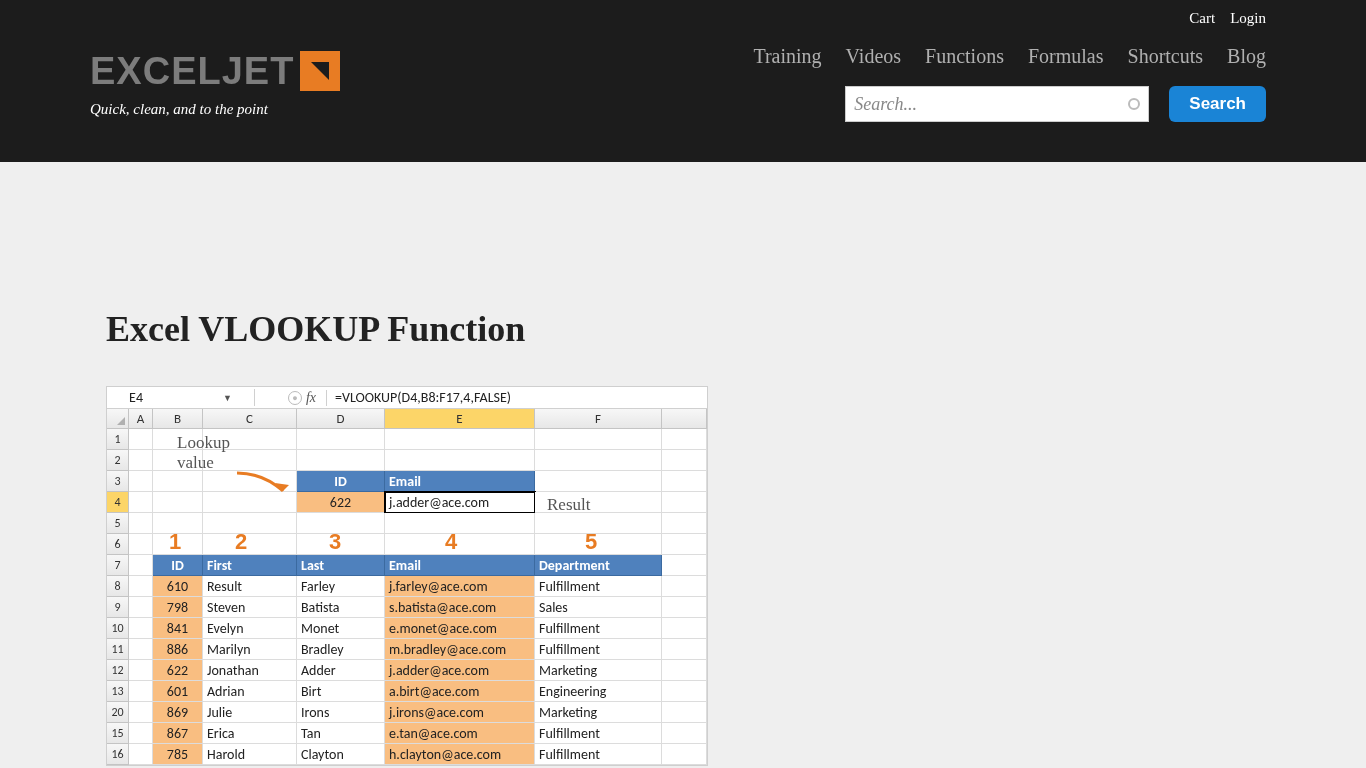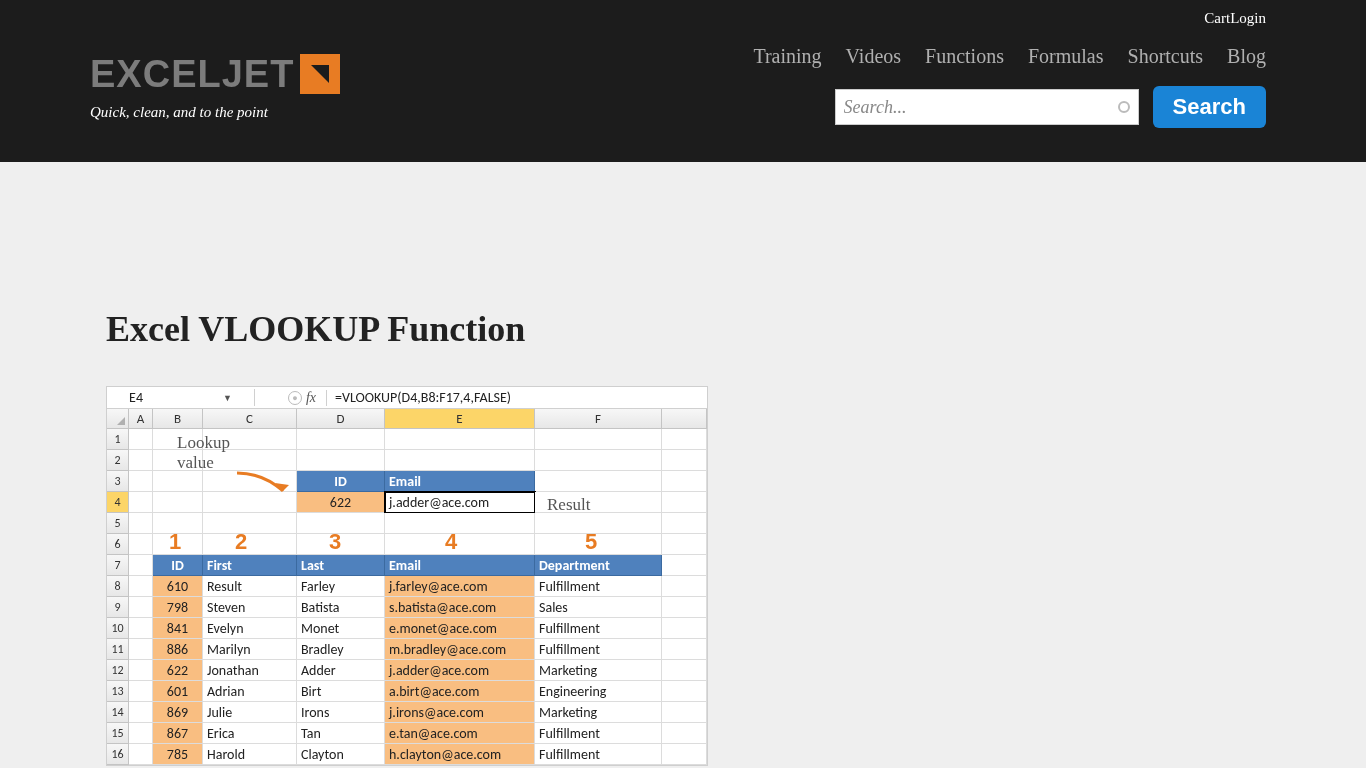--- a/index.html
+++ b/index.html
@@ -13,21 +13,21 @@
   }
   .header {
     background: #1c1c1c;
     height: 162px;
     width: 100%;
   }
   .topbar {
     display: flex;
     justify-content: flex-end;
     padding: 10px 100px 0 0;
-    gap: 0;
+    gap: 15px;
     font-family: Georgia, serif;
     font-size: 15px;
   }
   .topbar a { color: #fff; text-decoration: none; cursor: pointer; }
   .hrow {
     display: flex;
     align-items: center;
     justify-content: space-between;
     padding: 18px 100px 0 90px;
   }
@@ -56,21 +56,21 @@
   }
   .right-col { text-align: right; }
   .nav {
     display: flex; gap: 24px;
     font-family: Georgia, serif;
     font-size: 20px;
     margin-bottom: 18px;
     justify-content: flex-end;
   }
   .nav a { color: #b0b0b0; text-decoration: none; cursor: pointer; }
-  .search-row { display: flex; gap: 14px; justify-content: flex-end; align-items: center; }
+  .search-row { display: flex; gap: 20px; justify-content: flex-end; align-items: center; }
   .search-box {
     width: 304px; height: 36px;
     background: #fff;
     border: 1px solid #ccc;
     display: flex; align-items: center;
     padding: 0 8px;
     font-family: Georgia, serif;
     font-style: italic;
     font-size: 18px;
   }
@@ -81,21 +81,21 @@
   }
   .search-box input::placeholder { color: #888; }
   .search-clear {
     width: 12px; height: 12px; border: 2px solid #bbb; border-radius: 50%;
   }
   .search-btn {
     background: #1a84d6;
     color: #fff;
     font-family: Arial, Helvetica, sans-serif;
     font-weight: 700;
-    font-size: 22px;
+    font-size: 17px;
     border: none;
     border-radius: 6px;
     padding: 8px 20px;
     cursor: pointer;
   }
 
   .content {
     padding: 0 106px;
   }
   .page-title {
@@ -408,21 +408,21 @@
           <div class="rh">13</div>
           <div class="cell plain col-A"></div>
         <div class="cell idcell col-B">601</div>
         <div class="cell plain col-C">Adrian</div>
         <div class="cell plain col-D">Birt</div>
         <div class="cell emcell col-E">a.birt@ace.com</div>
         <div class="cell plain col-F">Engineering</div>
         <div class="cell plain col-G"></div>
         </div>
       <div class="row">
-          <div class="rh">14</div>
+          <div class="rh">20</div>
           <div class="cell plain col-A"></div>
         <div class="cell idcell col-B">869</div>
         <div class="cell plain col-C">Julie</div>
         <div class="cell plain col-D">Irons</div>
         <div class="cell emcell col-E">j.irons@ace.com</div>
         <div class="cell plain col-F">Marketing</div>
         <div class="cell plain col-G"></div>
         </div>
       <div class="row">
           <div class="rh">15</div>

